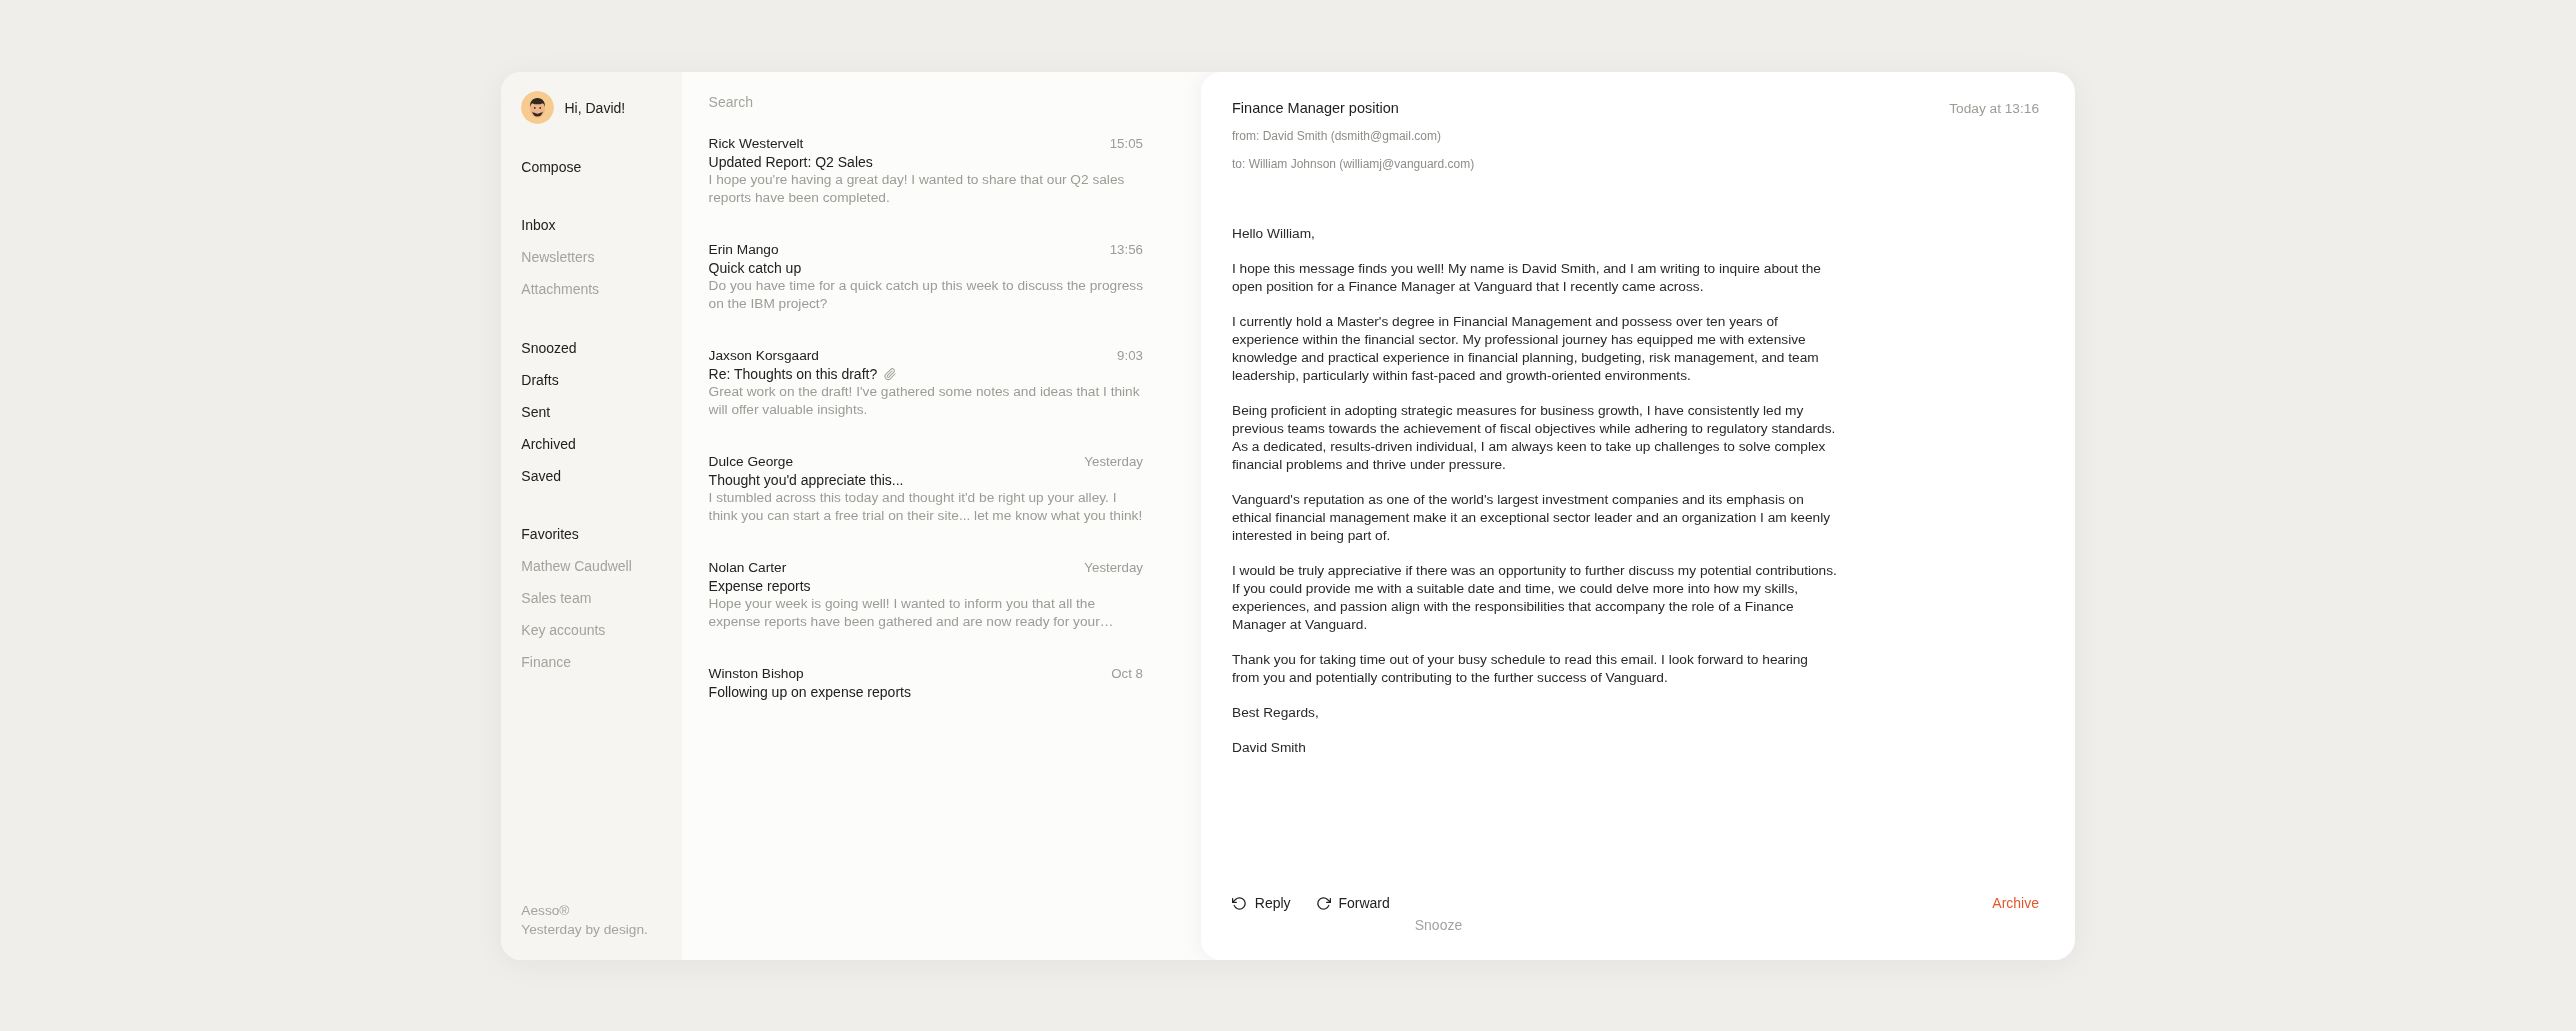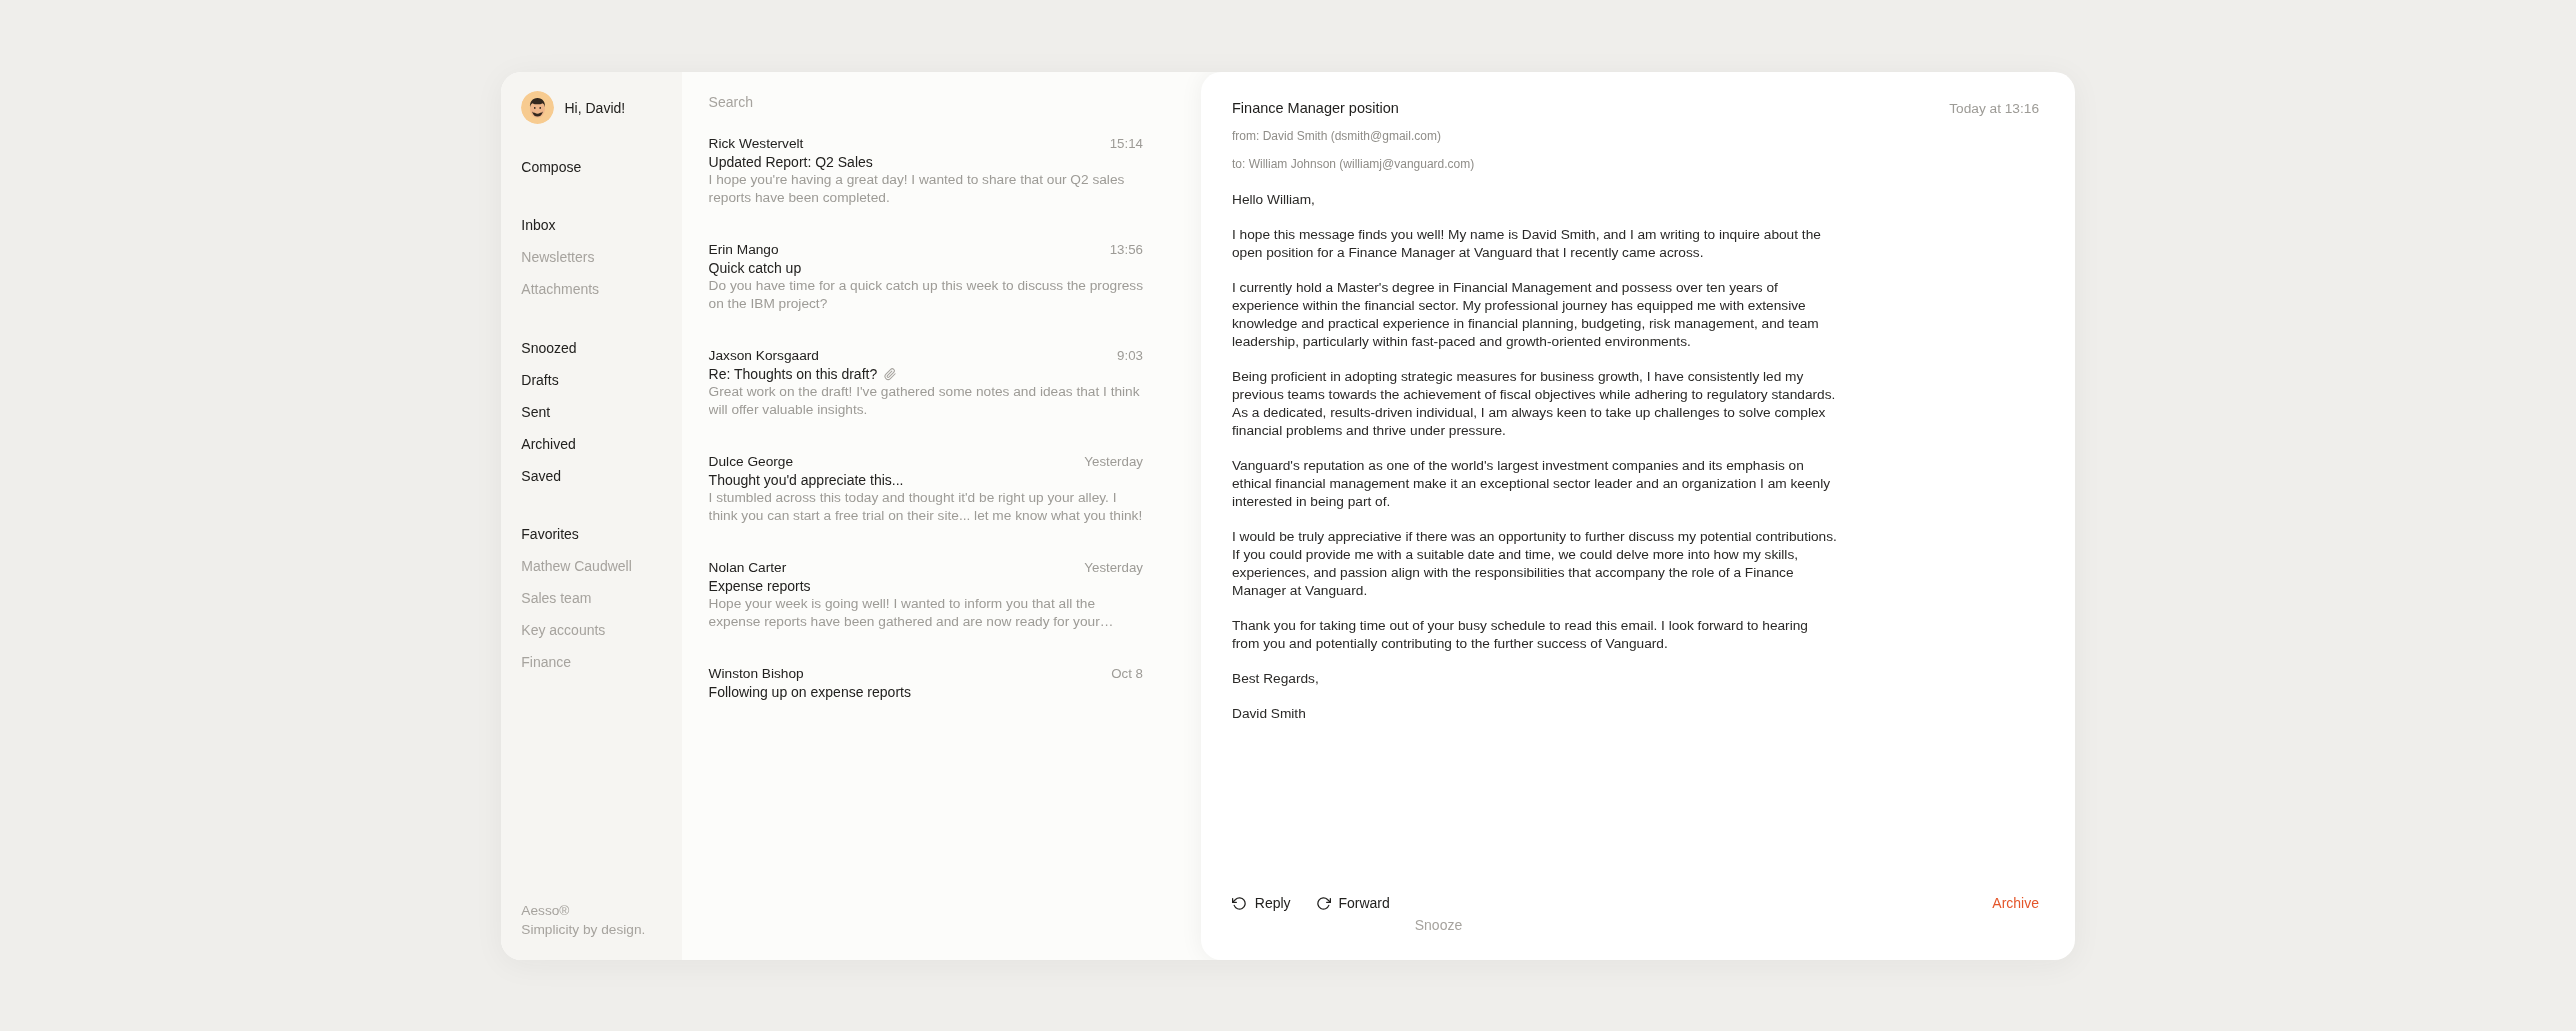--- a/index.html
+++ b/index.html
@@ -83,21 +83,21 @@
     border-radius:20.3px;
     box-shadow:0 0 23.4px rgba(40,38,35,.06);
     display:flex;flex-direction:column;
     padding:26.6px 36px 26.6px 31px;
     position:relative;z-index:1;
   }
   .dh-top{display:flex;justify-content:space-between;align-items:flex-end;line-height:19px;}
   .detail-subject{font-size:14.5px;font-weight:500;color:#1f1e1c;}
   .detail-time{font-size:13.7px;color:var(--gray);}
   .meta-line{font-size:12px;color:#8f8d88;line-height:19px;margin-top:9.4px;}
-  .email-body{margin-top:17px;max-width:606px;font-size:13.7px;line-height:18px;color:var(--ink-soft);}
+  .email-body{margin-top:51px;max-width:606px;font-size:13.7px;line-height:18px;color:var(--ink-soft);}
   .email-body p{margin:0;}
   .email-body p + p{margin-top:17px;}
   .actions{margin-top:auto;display:flex;align-items:center;}
   .action{
     display:flex;align-items:center;gap:7.8px;
     font-size:14px;color:var(--ink);cursor:pointer;background:none;border:none;padding:0;
     font-family:"Liberation Sans", sans-serif;
   }
   .action + .action{margin-left:25px;}
   .action.snooze{color:var(--gray-soft);margin-top:44px;}
@@ -145,33 +145,33 @@
     <div class="nav-group">
       <div class="nav-item">Favorites</div>
       <div class="nav-item muted">Mathew Caudwell</div>
       <div class="nav-item muted">Sales team</div>
       <div class="nav-item muted">Key accounts</div>
       <div class="nav-item muted">Finance</div>
     </div>
 
     <div class="sidebar-footer">
       <div>Aesso®</div>
-      <div>Simplicity by design.</div>
+      <div>Yesterday by design.</div>
     </div>
   </aside>
 
   <section class="list">
     <input class="search-input" type="text" placeholder="Search" style="">
 
     <div class="mail-items">
 
       <div class="mail-item">
         <div class="mail-item-top">
           <span class="sender">Rick Westervelt</span>
-          <span class="time">15:14</span>
+          <span class="time">15:05</span>
         </div>
         <div class="subject-row">
           <span class="subject">Updated Report: Q2 Sales</span>
         </div>
         <div class="snippet">I hope you're having a great day! I wanted to share that our Q2 sales reports have been completed.</div>
       </div>
 
       <div class="mail-item">
         <div class="mail-item-top">
           <span class="sender">Erin Mango</span>

